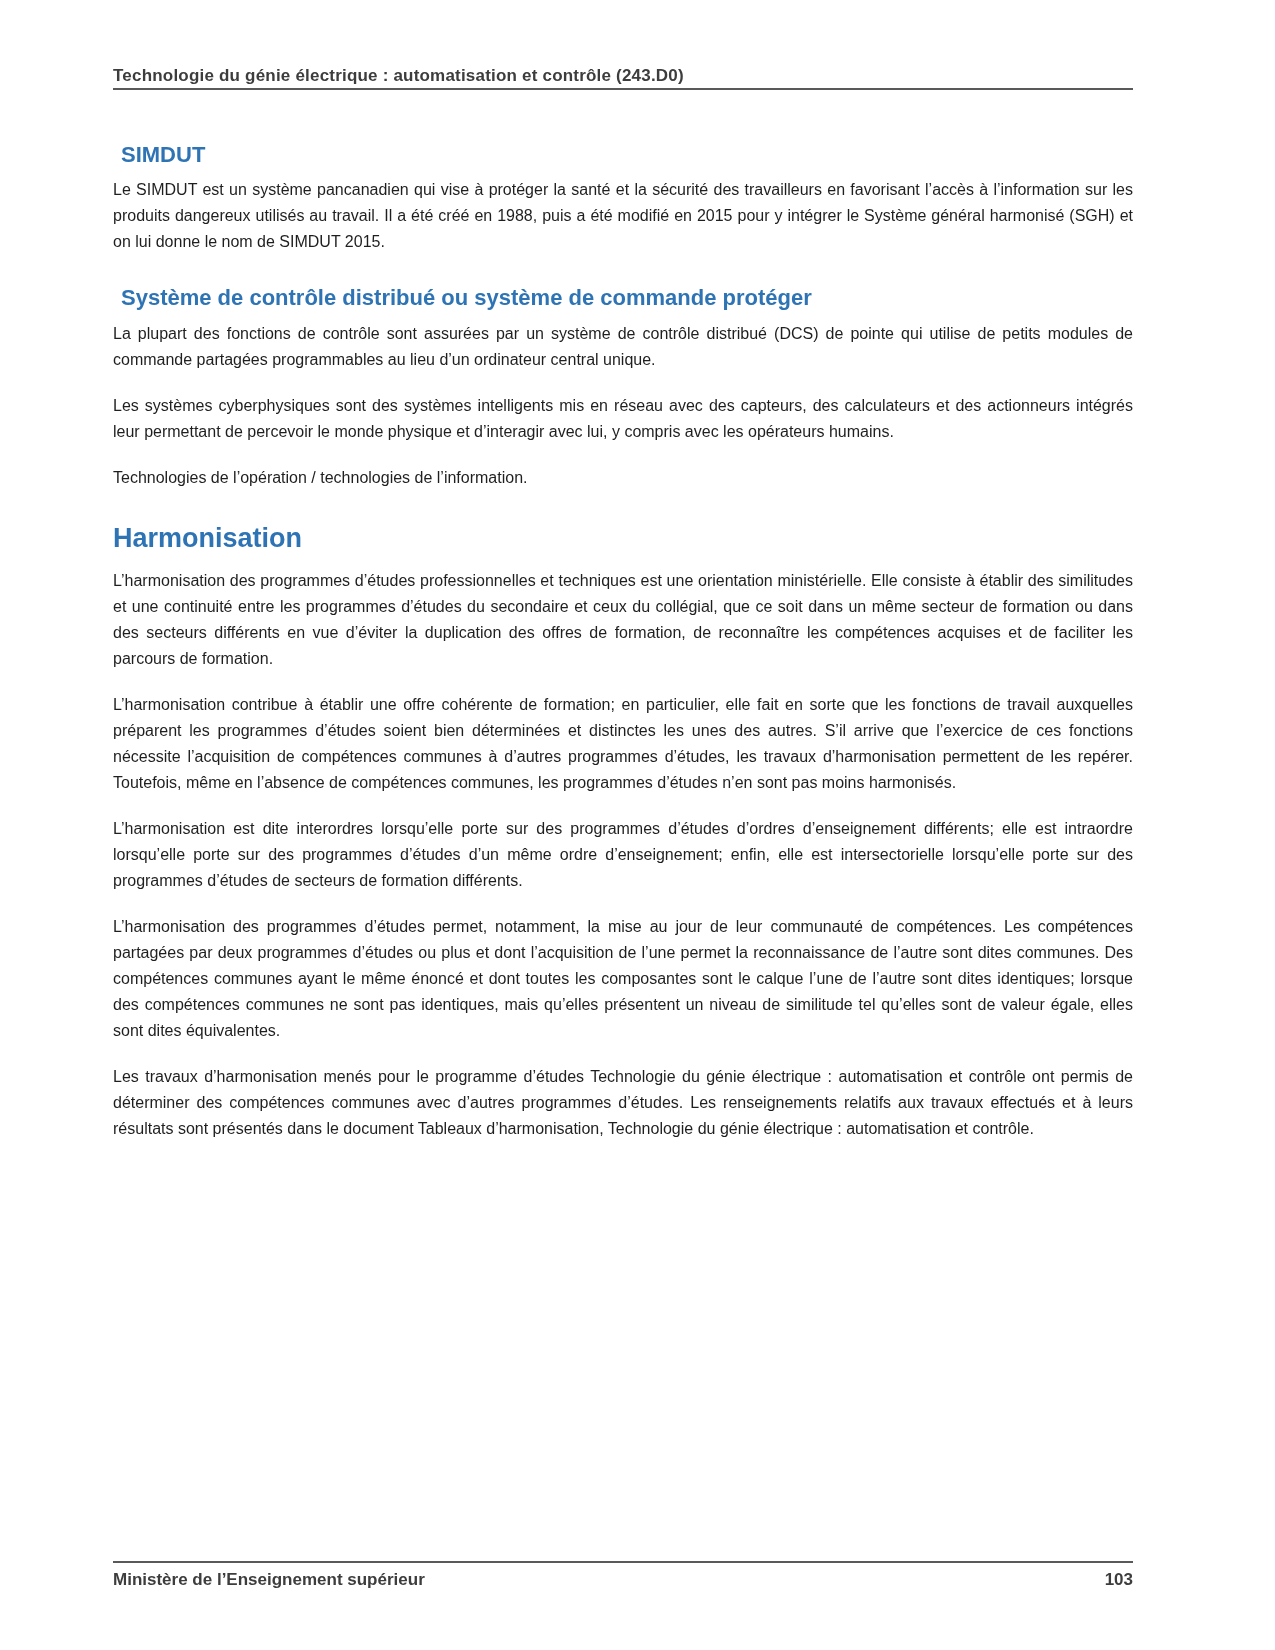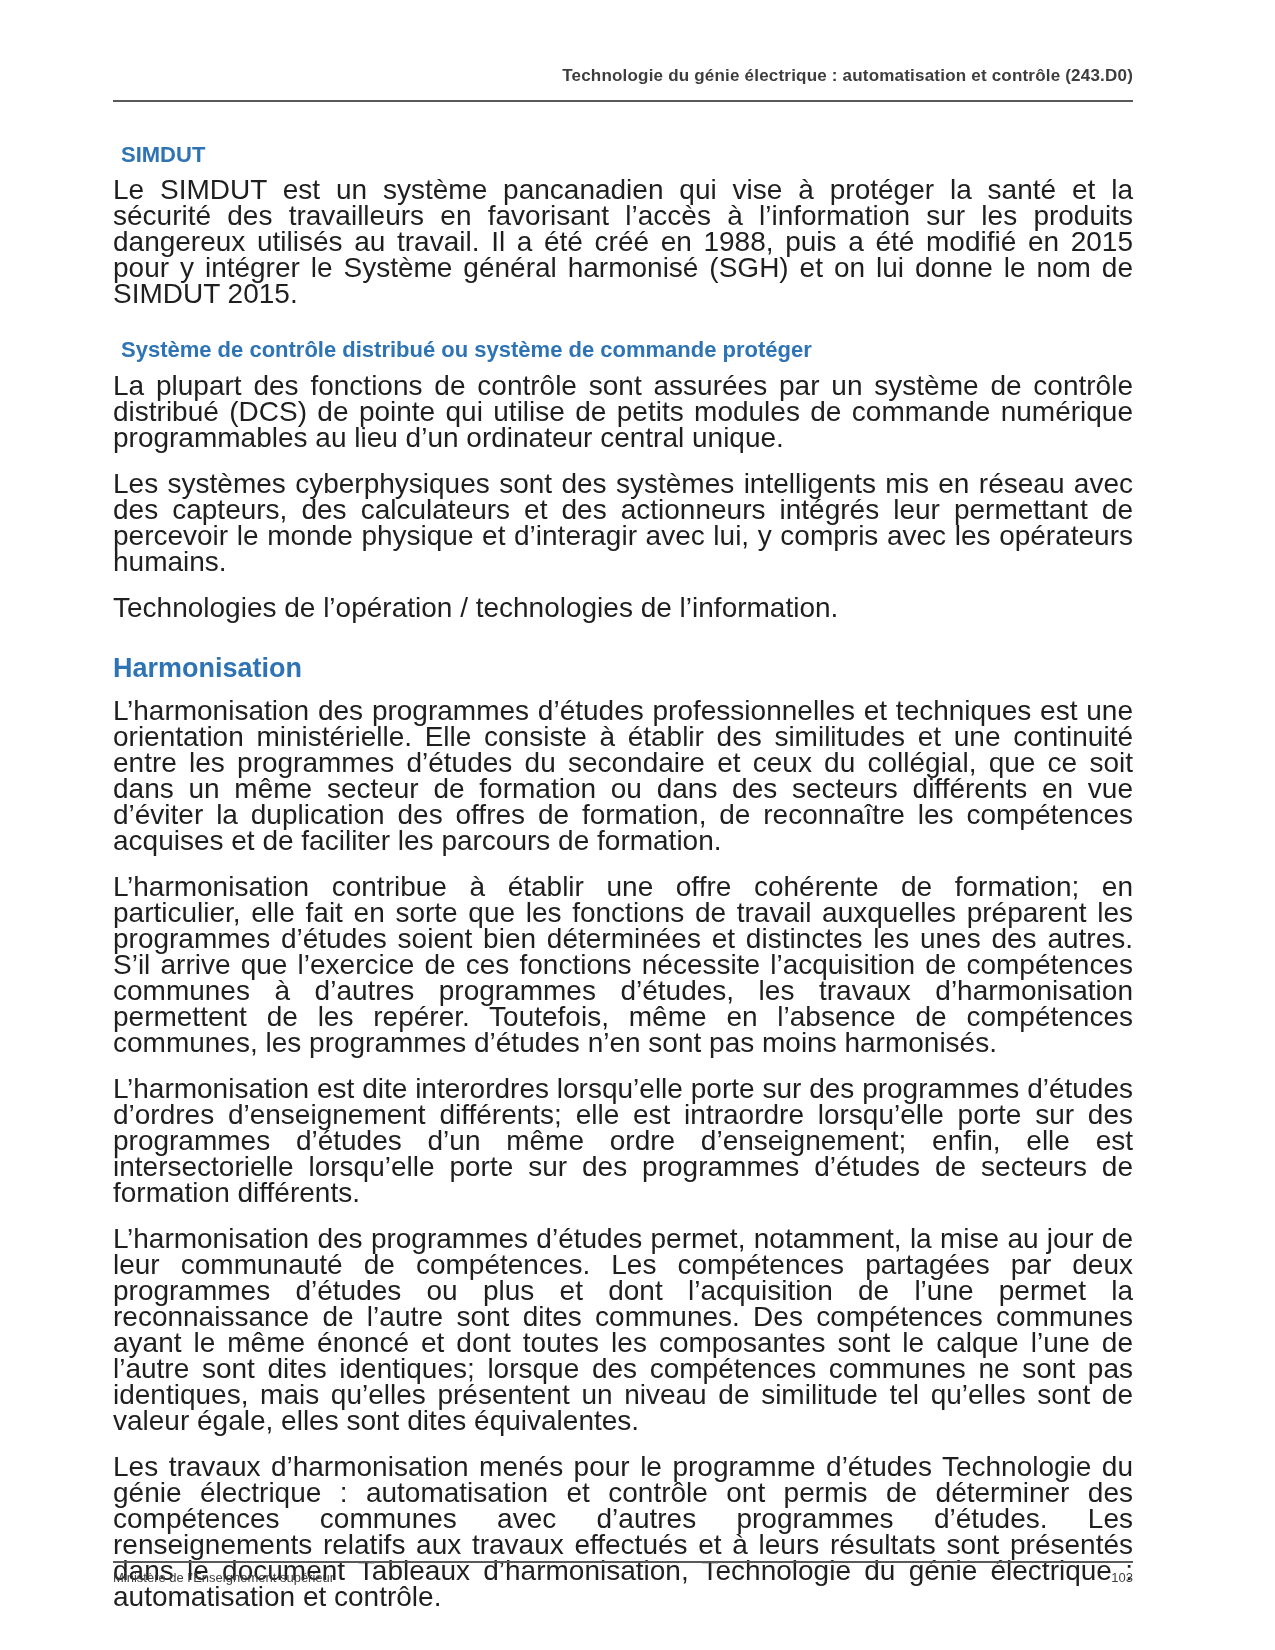--- a/index.html
+++ b/index.html
@@ -14,22 +14,21 @@
     background: #ffffff;
     font-family: "Liberation Sans", sans-serif;
     overflow: hidden;
   }
   .page-header {
     position: absolute;
     top: 66px;
     left: 113px;
     width: 1020px;
     border-bottom: 2px solid #595959;
-    padding-bottom: 14px;
-    text-align: right;
+    padding-bottom: 2px;
   }
   .header-title {
     font-size: 17px;
     font-weight: bold;
     color: #3d3d3d;
     letter-spacing: 0.2px;
   }
   .content {
     position: absolute;
     top: 112px;
@@ -44,59 +43,59 @@
     line-height: 1.15;
   }
   .h-major {
     color: #2e74b5;
     font-size: 27px;
     font-weight: bold;
     margin: 32px 0 14px 0;
     line-height: 1.15;
   }
   p.body-par {
-    font-size: 28px;
+    font-size: 16px;
     line-height: 26px;
     color: #1f1f1f;
     text-align: justify;
     margin: 0 0 20px 0;
   }
   .page-footer {
     position: absolute;
     top: 1561px;
     left: 113px;
     width: 1020px;
     border-top: 2px solid #595959;
     padding-top: 7px;
     display: flex;
     justify-content: space-between;
     align-items: baseline;
   }
   .footer-text, .footer-page {
-    font-size: 13px;
-    font-weight: normal;
+    font-size: 17px;
+    font-weight: bold;
     color: #3d3d3d;
   }
 </style>
 </head>
 <body>
 
 <div class="page">
 
   <div class="page-header">
     <div class="header-title">Technologie du génie électrique : automatisation et contrôle (243.D0)</div>
   </div>
 
   <div class="content">
 
     <h3 class="h-sub">SIMDUT</h3>
     <p class="body-par">Le SIMDUT est un système pancanadien qui vise à protéger la santé et la sécurité des travailleurs en favorisant l’accès à l’information sur les produits dangereux utilisés au travail. Il a été créé en 1988, puis a été modifié en 2015 pour y intégrer le Système général harmonisé (SGH) et on lui donne le nom de SIMDUT 2015.</p>
 
     <h3 class="h-sub">Système de contrôle distribué ou système de commande protéger</h3>
-    <p class="body-par">La plupart des fonctions de contrôle sont assurées par un système de contrôle distribué (DCS) de pointe qui utilise de petits modules de commande numérique programmables au lieu d’un ordinateur central unique.</p>
+    <p class="body-par">La plupart des fonctions de contrôle sont assurées par un système de contrôle distribué (DCS) de pointe qui utilise de petits modules de commande partagées programmables au lieu d’un ordinateur central unique.</p>
 
     <p class="body-par">Les systèmes cyberphysiques sont des systèmes intelligents mis en réseau avec des capteurs, des calculateurs et des actionneurs intégrés leur permettant de percevoir le monde physique et d’interagir avec lui, y compris avec les opérateurs humains.</p>
 
     <p class="body-par">Technologies de l’opération / technologies de l’information.</p>
 
     <h2 class="h-major">Harmonisation</h2>
     <p class="body-par">L’harmonisation des programmes d’études professionnelles et techniques est une orientation ministérielle. Elle consiste à établir des similitudes et une continuité entre les programmes d’études du secondaire et ceux du collégial, que ce soit dans un même secteur de formation ou dans des secteurs différents en vue d’éviter la duplication des offres de formation, de reconnaître les compétences acquises et de faciliter les parcours de formation.</p>
     <p class="body-par">L’harmonisation contribue à établir une offre cohérente de formation; en particulier, elle fait en sorte que les fonctions de travail auxquelles préparent les programmes d’études soient bien déterminées et distinctes les unes des autres. S’il arrive que l’exercice de ces fonctions nécessite l’acquisition de compétences communes à d’autres programmes d’études, les travaux d’harmonisation permettent de les repérer. Toutefois, même en l’absence de compétences communes, les programmes d’études n’en sont pas moins harmonisés.</p>
     <p class="body-par">L’harmonisation est dite interordres lorsqu’elle porte sur des programmes d’études d’ordres d’enseignement différents; elle est intraordre lorsqu’elle porte sur des programmes d’études d’un même ordre d’enseignement; enfin, elle est intersectorielle lorsqu’elle porte sur des programmes d’études de secteurs de formation différents.</p>
     <p class="body-par">L’harmonisation des programmes d’études permet, notamment, la mise au jour de leur communauté de compétences. Les compétences partagées par deux programmes d’études ou plus et dont l’acquisition de l’une permet la reconnaissance de l’autre sont dites communes. Des compétences communes ayant le même énoncé et dont toutes les composantes sont le calque l’une de l’autre sont dites identiques; lorsque des compétences communes ne sont pas identiques, mais qu’elles présentent un niveau de similitude tel qu’elles sont de valeur égale, elles sont dites équivalentes.</p>

